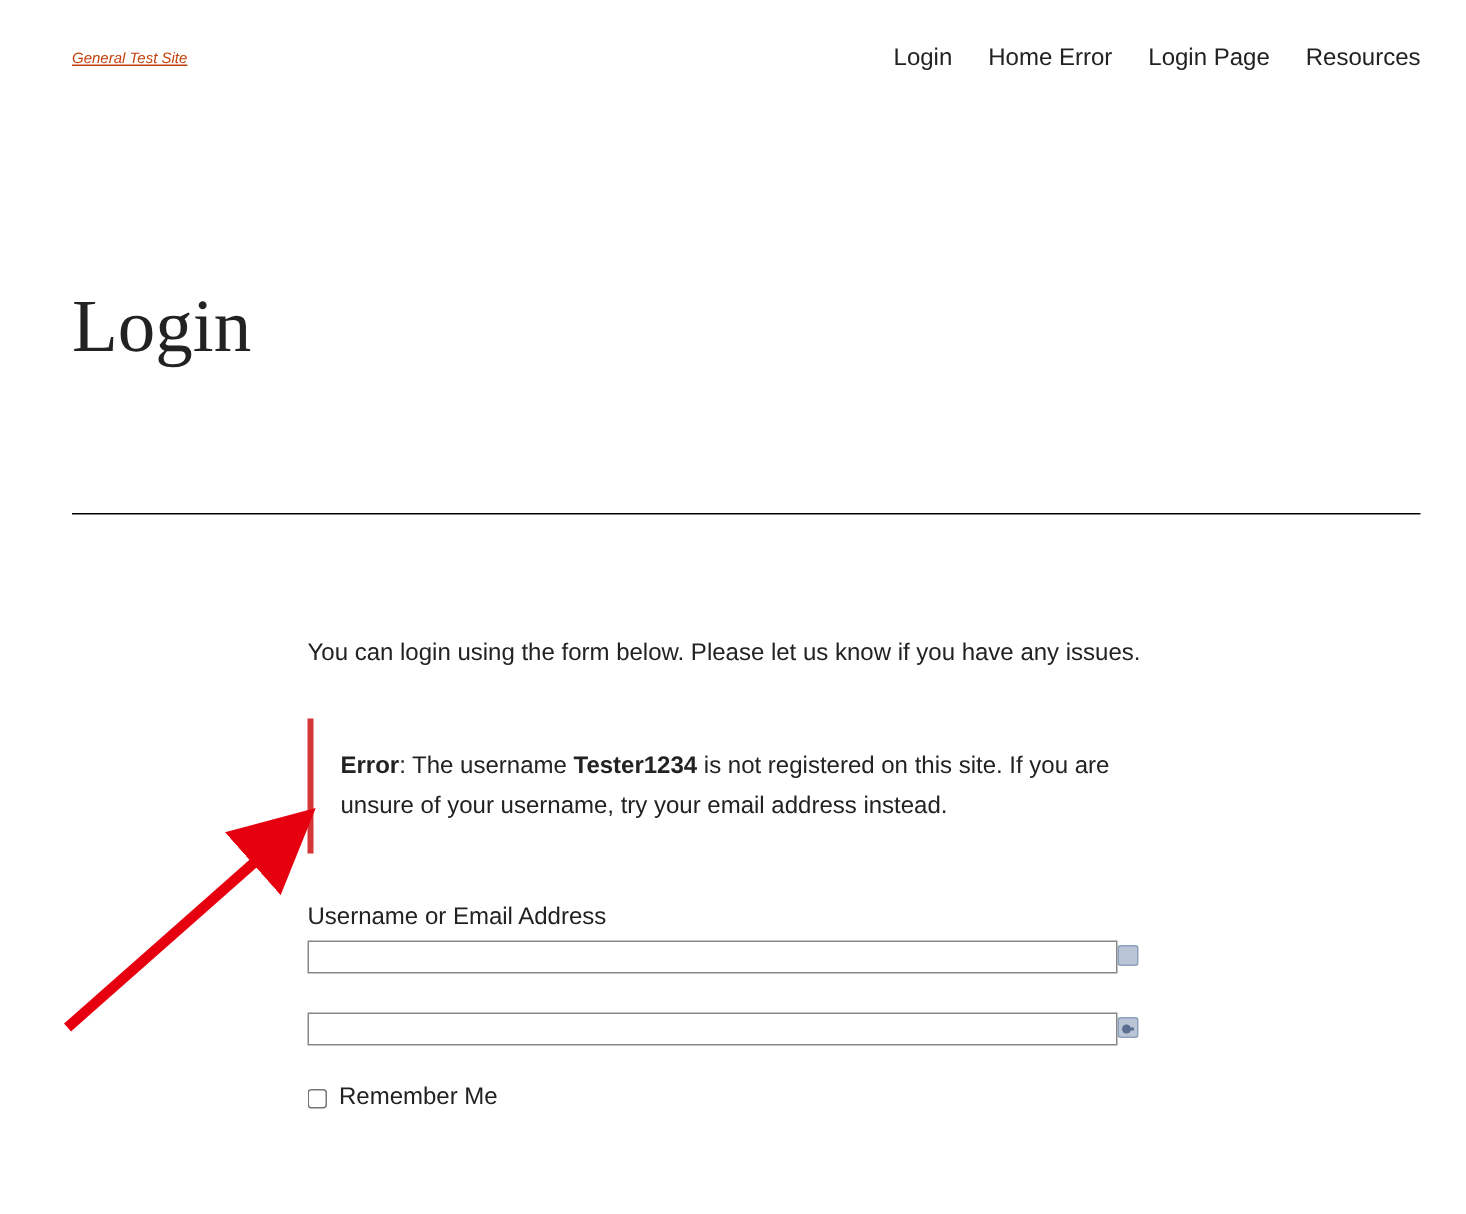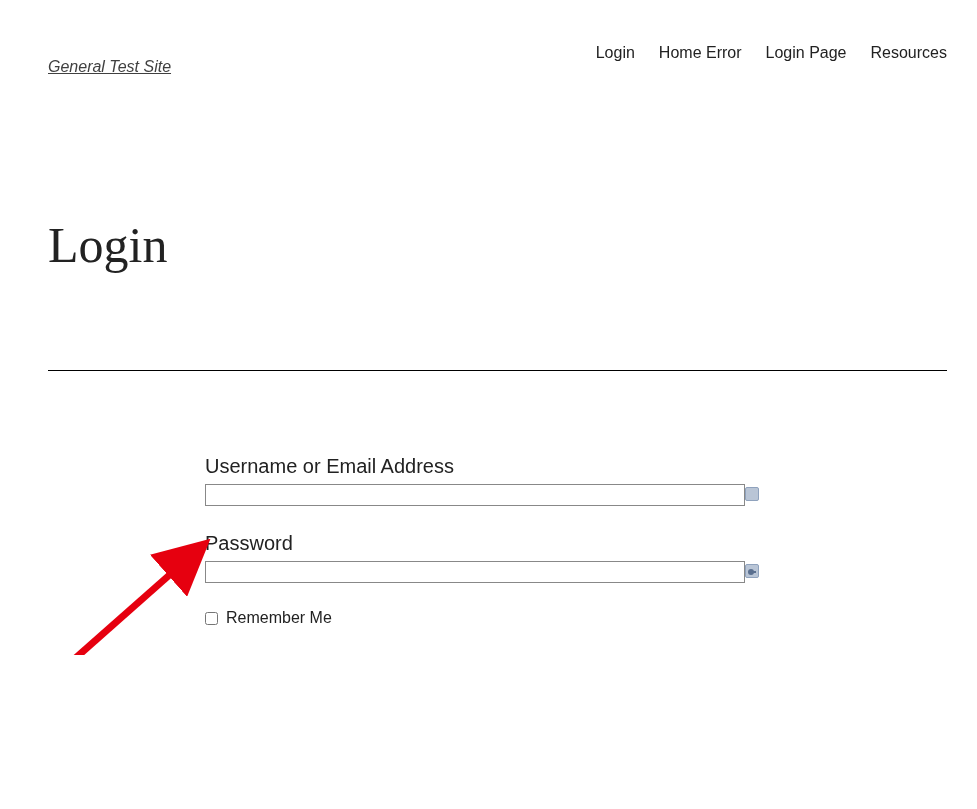--- a/index.html
+++ b/index.html
@@ -16,24 +16,23 @@
     }
     .header {
       display: flex;
       justify-content: space-between;
       align-items: center;
       padding: 30px 30px 0 48px;
     }
     .site-title {
       font-style: italic;
       text-decoration: underline;
-      font-size: 16px;
-      color: #404040;
+      font-size: 10px;
+      color: #c2410c;
       cursor: pointer;
-      margin-top: 28px;
     }
     .nav {
       display: flex;
       gap: 24px;
     }
     .nav a {
       color: #222;
       text-decoration: none;
       font-size: 16px;
       cursor: pointer;
@@ -72,21 +71,21 @@
     }
     .error-box .error-label {
       font-weight: 700;
     }
     .error-box .username {
       font-weight: 700;
     }
     .field-label {
       display: block;
       margin-bottom: 6px;
-      font-size: 20px;
+      font-size: 16px;
     }
     .field-input {
       width: 540px;
       height: 22px;
       border: 1px solid #888;
       padding: 1px 4px;
       font-size: 14px;
       display: block;
       margin-bottom: 26px;
     }
@@ -152,30 +151,33 @@
     <a>Login Page</a>
     <a>Resources</a>
   </nav>
 </div>
 
 <h1 class="page-title">Login</h1>
 
 <hr class="hr">
 
 <div class="content">
+  <p class="intro-text">You can login using the form below. Please let us know if you have any issues.</p>
 
 
+  <div class="error-box">
+    <span class="error-label">Error</span><span>: The username </span><span class="username">Tester1234</span><span> is not registered on this site. If you are unsure of your username, try your email address instead.</span>
+  </div>
 
   <label class="field-label">Username or Email Address</label>
   <div class="input-wrap">
     <input class="field-input" type="text" value="" style="">
     <span class="input-icon"></span>
   </div>
 
-  <label class="field-label">Password</label>
   <div class="input-wrap">
     <input class="field-input" type="password" value="" style="">
     <span class="input-icon pw"></span>
   </div>
 
   <div class="remember-row">
     <input type="checkbox" style="">
     <span>Remember Me</span>
   </div>
 

